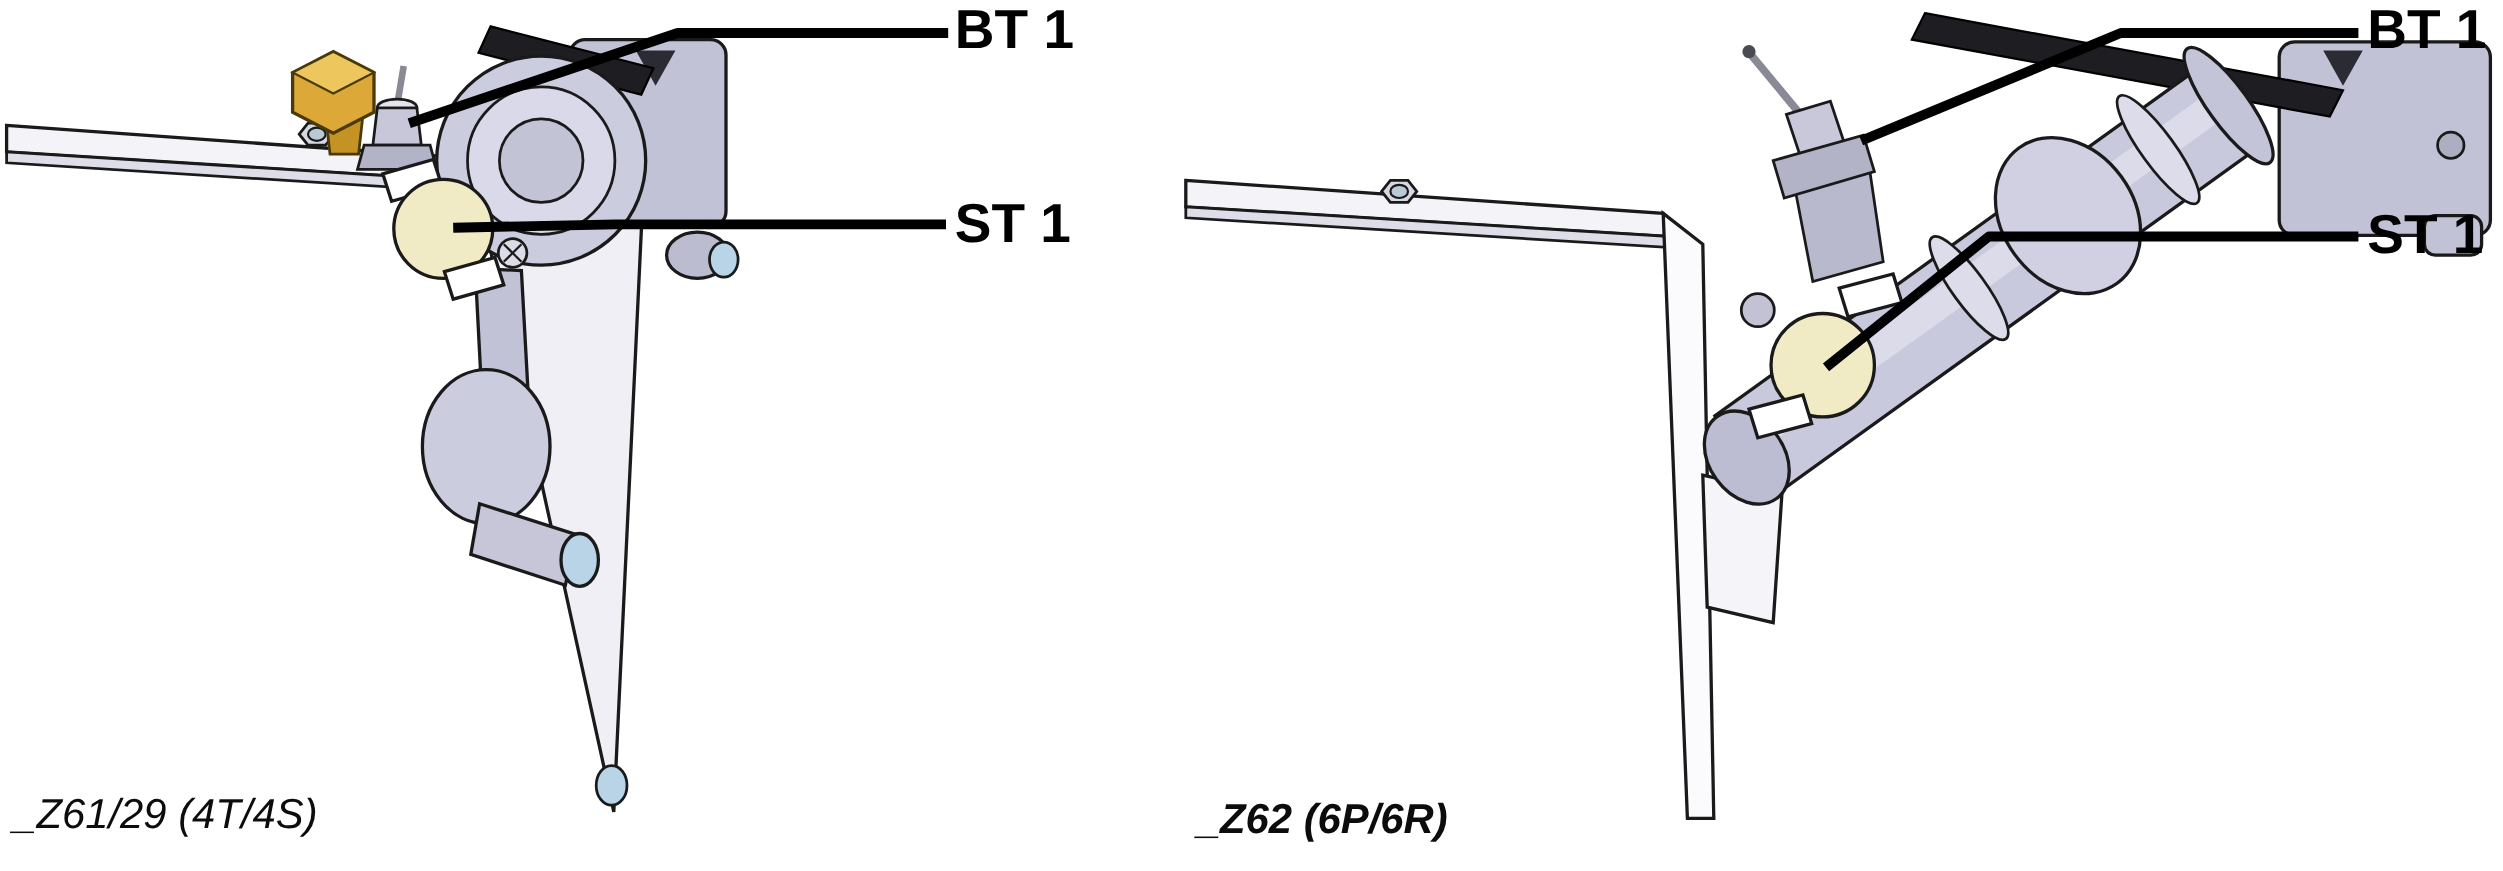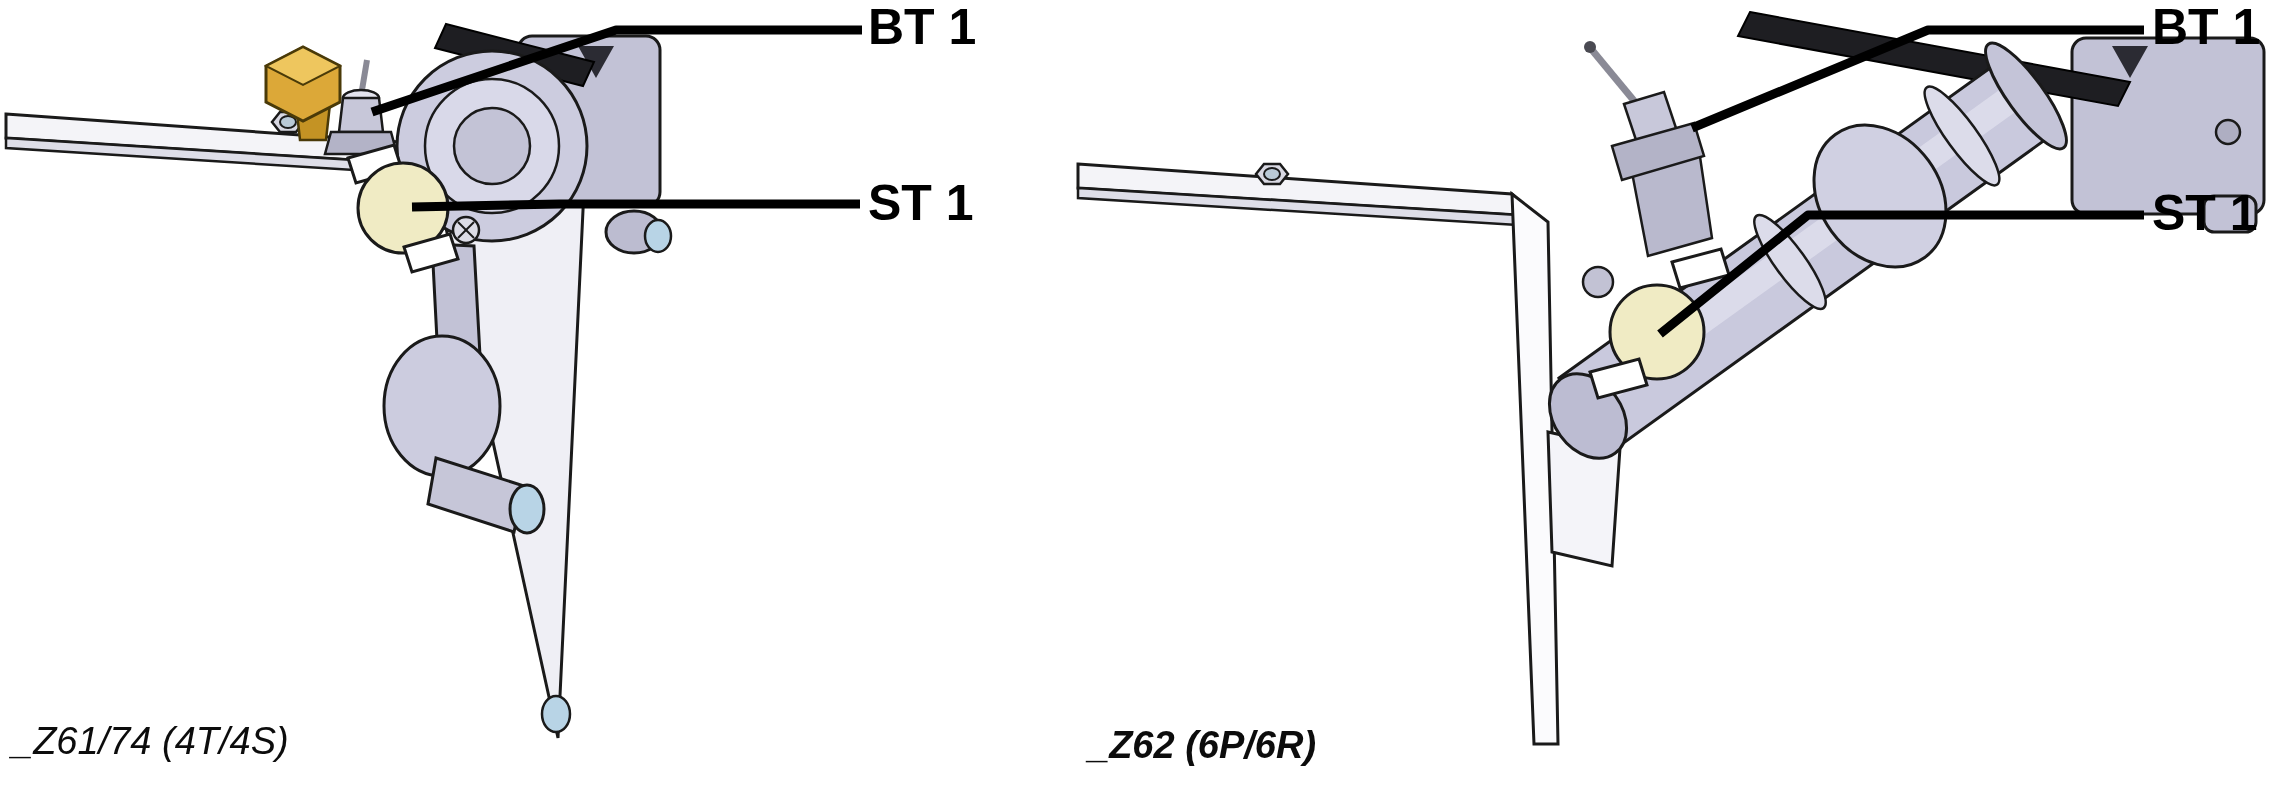--- a/index.html
+++ b/index.html
@@ -169,15 +169,15 @@
       <polyline points="1692,128 1928,30 2144,30"></polyline>
       <polyline points="1660,334 1808,215 2144,215"></polyline>
     </g>
   </svg>
 
   <div class="callout-label lbl-bt1-left">BT 1</div>
   <div class="callout-label lbl-st1-left">ST 1</div>
   <div class="callout-label lbl-bt1-right">BT 1</div>
   <div class="callout-label lbl-st1-right">ST 1</div>
 
-  <div class="caption caption-left">_Z61/74 (4T/4S)</div>
+  <div class="caption caption-left">_Z61/29 (4T/4S)</div>
   <div class="caption caption-right">_Z62 (6P/6R)</div>
 </div>
 
 </body></html>

